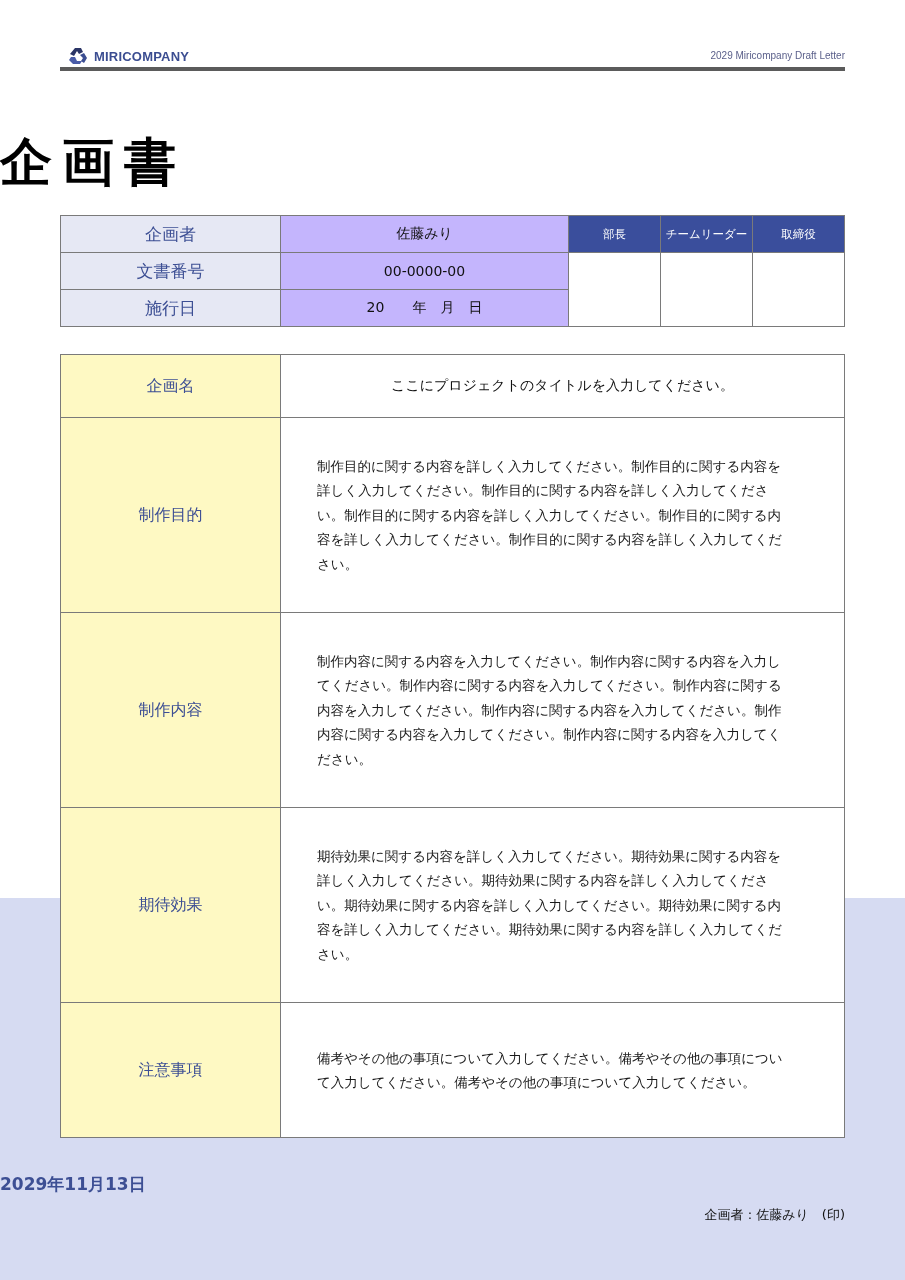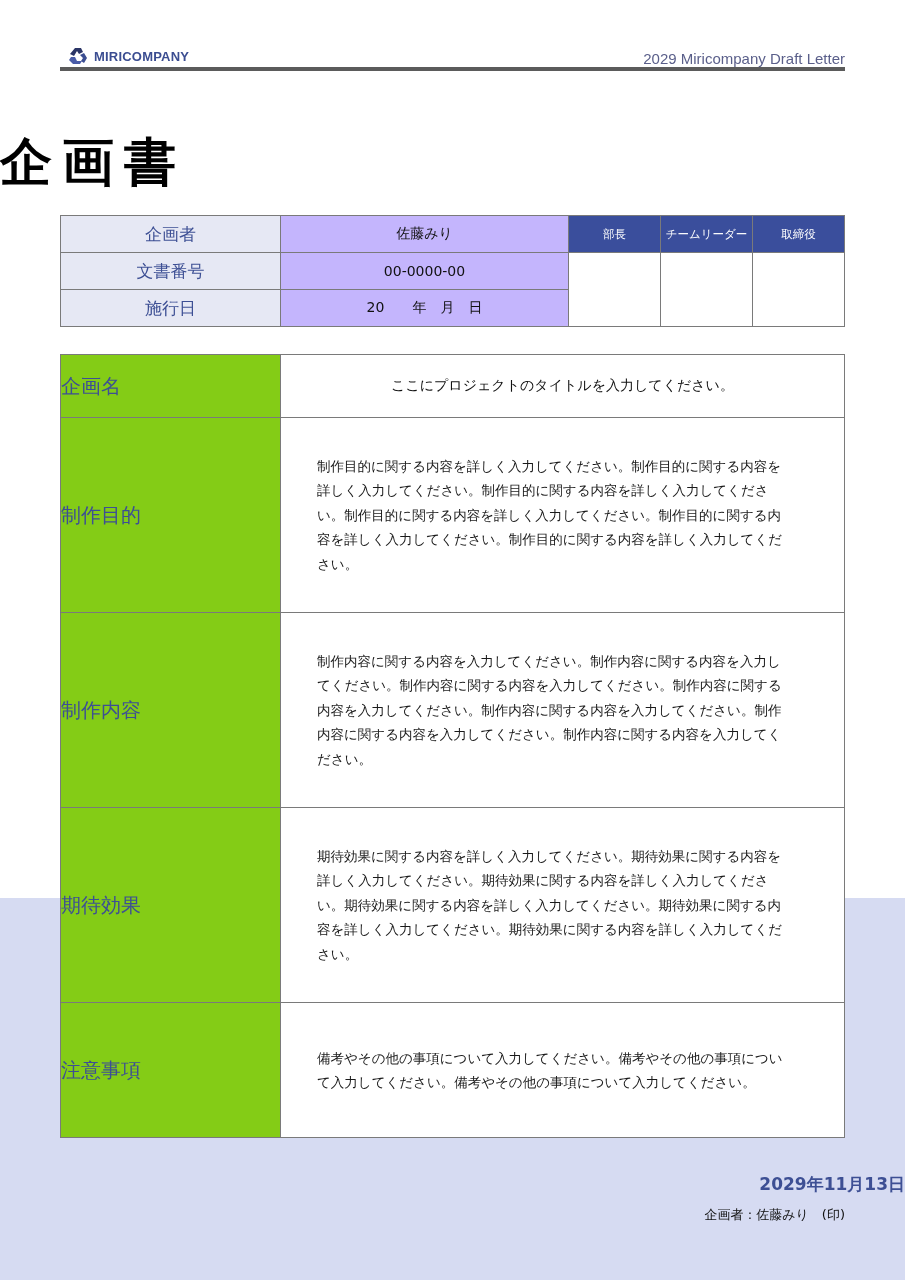--- a/index.html
+++ b/index.html
@@ -17,21 +17,21 @@
     position: absolute; left: 60px; top: 30px; width: 785px; height: 38px; margin-top: 11px;
   }
   .logo { position: absolute; left: 8px; top: 6px; display: flex; align-items: center; gap: 6px; }
   .logo svg { width: 20px; height: 18px; }
   .logo-text {
     font-family: "Liberation Sans", sans-serif; font-weight: bold;
     font-size: 13px; color: #3b4d91; letter-spacing: 0.2px;
   }
   .header-right {
     position: absolute; right: 0; top: 9px;
-    font-family: "Liberation Sans", sans-serif; font-size: 15px; color: #5a5f8a;
+    font-family: "Liberation Sans", sans-serif; font-size: 10px; color: #5a5f8a;
   }
   .header-rule {
     position: absolute; left: 60px; top: 67px; width: 785px; height: 4px; background: #5b5b5b;
   }
   .title {
     position: absolute; left: 0; top: 128px; width: 905px; text-align: left;
     font-size: 52px; font-weight: bold; letter-spacing: 10px; color: #000;
   }
   .info-table {
     position: absolute; left: 60px; top: 215px; border-collapse: collapse;
@@ -43,30 +43,30 @@
   .info-value { background: #c4b5fd; color: #111; width: 287px; }
   .approval-head {
     background: #3a4e9c; color: #fff; font-size: 11.5px !important; width: 91px;
   }
   .approval-cell { background: #fff; }
   .main-table {
     position: absolute; left: 60px; top: 354px; border-collapse: collapse; width: 785px;
   }
   .main-table td { border: 1px solid #7a7a7a; padding: 0; }
   .main-label {
-    width: 219px; background: #84cc16; color: #3d4f94; font-size: 20px; 
+    width: 219px; background: #fef9c3; color: #3d4f94; font-size: 16px; text-align: center;
   }
   .main-value { background: #fff; }
   .main-title-cell { text-align: center; font-size: 14px; color: #111; margin-left: 16px; }
   .body-text {
     padding: 0 56px 0 36px; font-size: 13.5px; line-height: 24.4px; color: #1a1a1a;
     word-break: break-all;
   }
   .footer-date {
-    position: absolute; left: 0; top: 1173px; width: 905px; text-align: right;
+    position: absolute; left: 0; top: 1173px; width: 905px; text-align: left;
     font-size: 17px; font-weight: bold; color: #3d4f94;
   }
   .footer-sign {
     position: absolute; right: 60px; top: 1206px; font-size: 13px; color: #111;
   }
 </style>
 </head>
 <body>
 
 <div class="bg-band"></div>

